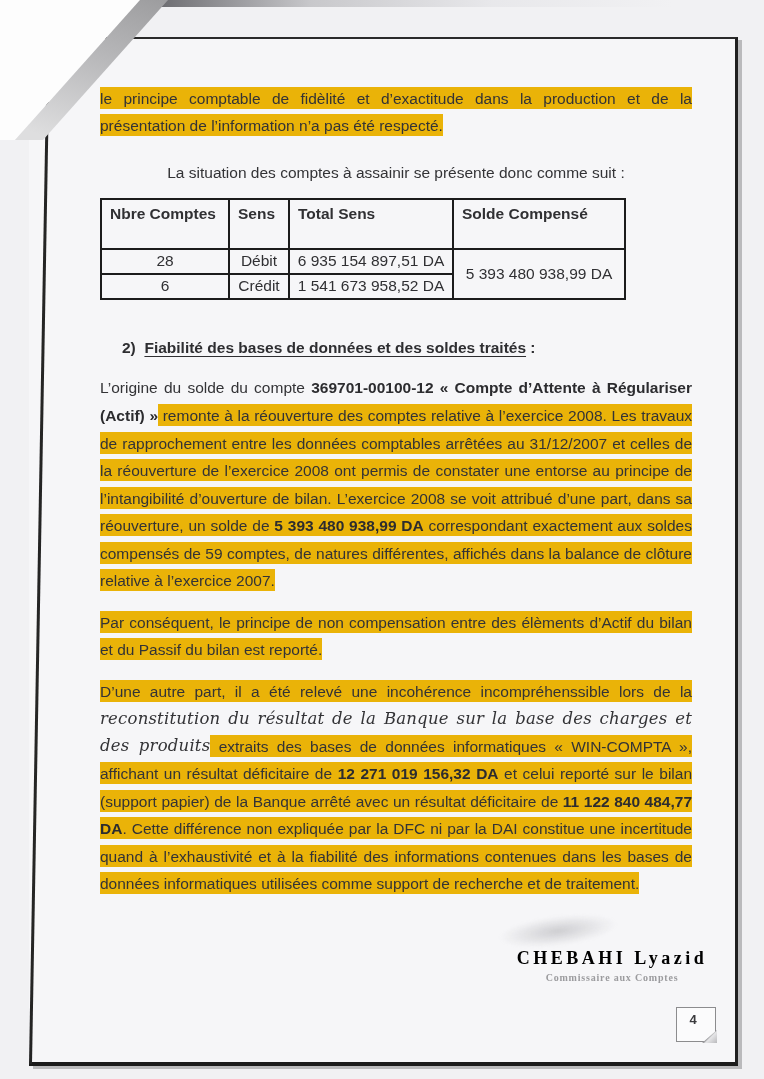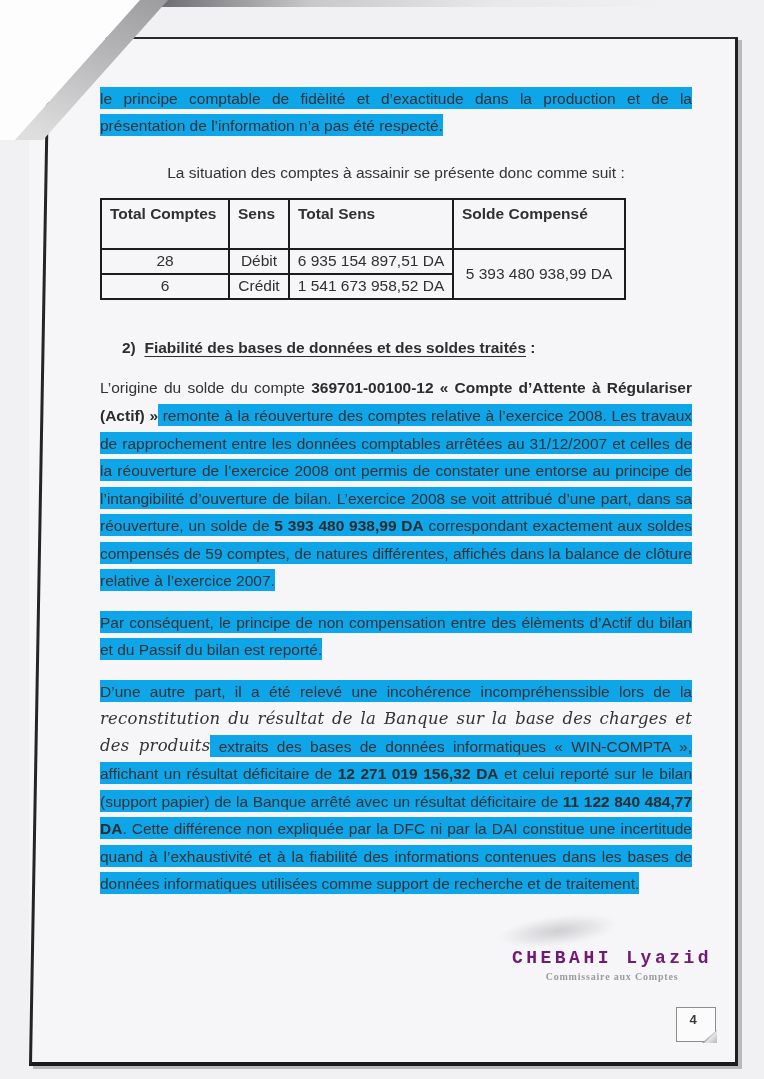--- a/index.html
+++ b/index.html
@@ -54,21 +54,21 @@
   .content {
     position: absolute; left: 100px; top: 84px; width: 592px;
     z-index: 3;
     color: #333336;
     font-size: 15.5px;
     line-height: 27.5px;
     text-align: justify;
   }
   .content p { margin: 0; }
   .p2 { margin-top: 20px !important; text-align: center; }
-  .hl { background: #0ea5e9; padding: 2.5px 0; box-decoration-break: clone; -webkit-box-decoration-break: clone; }
+  .hl { background: #eab308; padding: 2.5px 0; box-decoration-break: clone; -webkit-box-decoration-break: clone; }
   b.num { font-weight: bold; color: #2c2c2f; }
 
   
   table.accounts {
     margin-top: 11px;
     border-collapse: collapse;
     table-layout: fixed;
     width: 524px;
     color: #303033;
   }
@@ -113,24 +113,24 @@
     background: radial-gradient(ellipse at center, rgba(140,140,146,0.38), rgba(140,140,146,0) 70%);
     filter: blur(1.5px);
     transform: rotate(-7deg);
     z-index: 3;
   }
   .stamp {
     position: absolute; left: 462px; top: 948px; width: 300px;
     text-align: center; z-index: 3;
   }
   .stamp-name {
-    font-family: Liberation Mono, monospace;
+    font-family: Liberation Serif, serif;
     font-size: 18px; font-weight: 600;
     letter-spacing: 3.5px;
-    color: #701a75;
+    color: #000000;
   }
   .stamp-line {
     font-family: "Liberation Serif", serif;
     font-size: 10px; font-weight: bold;
     letter-spacing: 0.8px;
     line-height: 18px;
     color: #9b9b9e;
   }
 
   
@@ -173,21 +173,21 @@
 
     <table class="accounts">
       <colgroup>
         <col style="width:128px">
           <col style="width:60px">
           <col style="width:164px">
           <col style="width:172px">
       </colgroup>
       <tbody>
           <tr>
-        <th>Total Comptes</th>
+        <th>Nbre Comptes</th>
         <th>Sens</th>
         <th>Total Sens</th>
         <th>Solde Compensé</th>
       </tr>
       <tr>
         <td>28</td>
         <td>Débit</td>
         <td>6 935 154 897,51 DA</td>
         <td class="merged" rowspan="2">5 393 480 938,99 DA</td>
       </tr>

